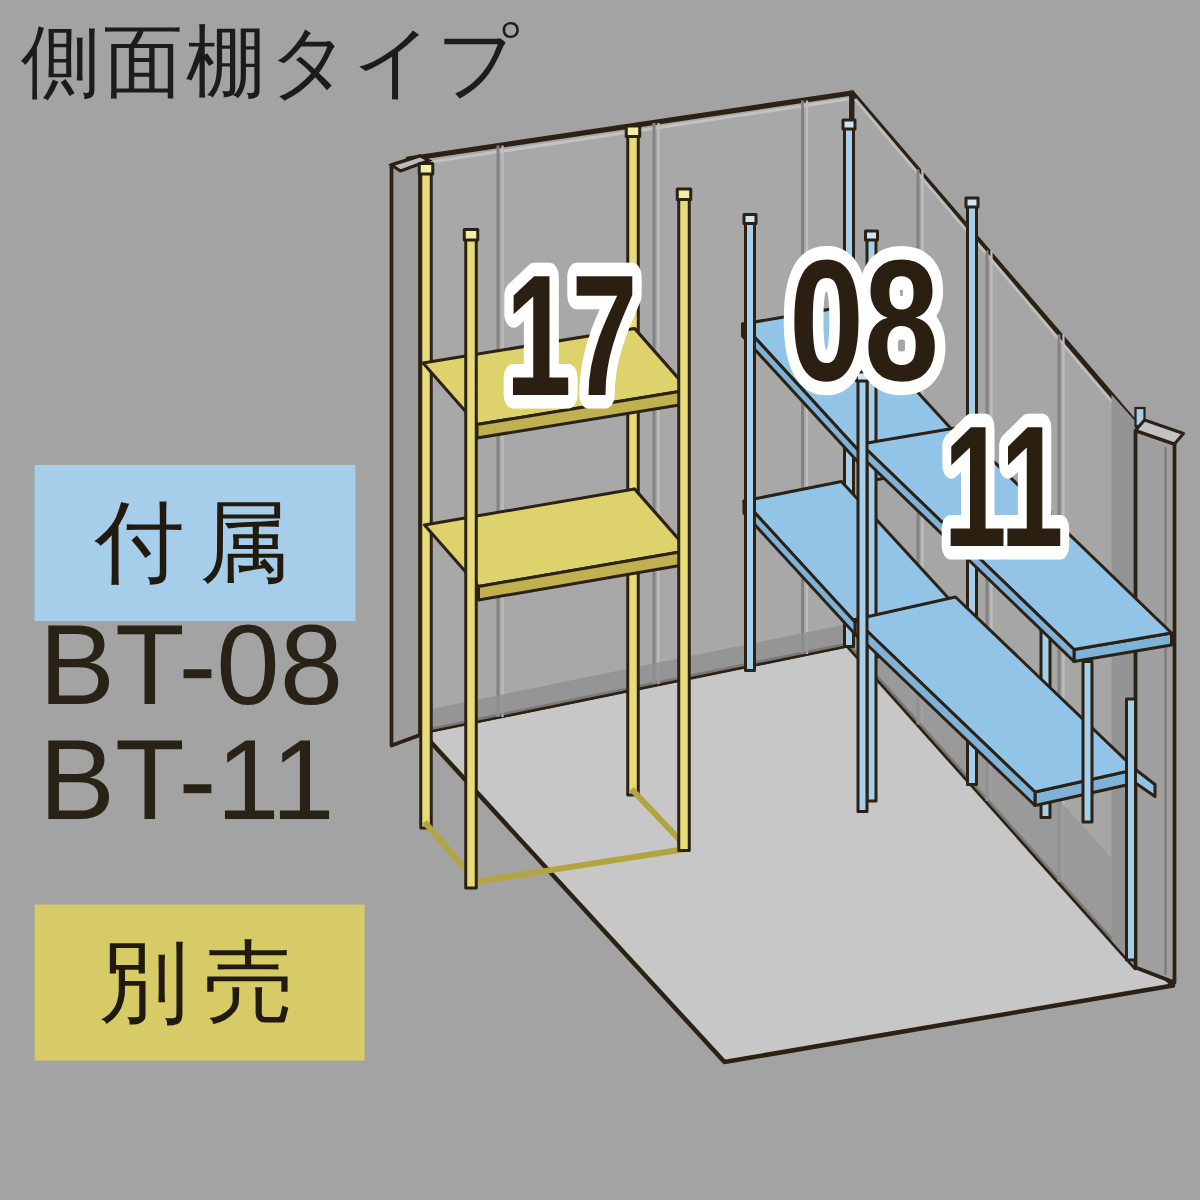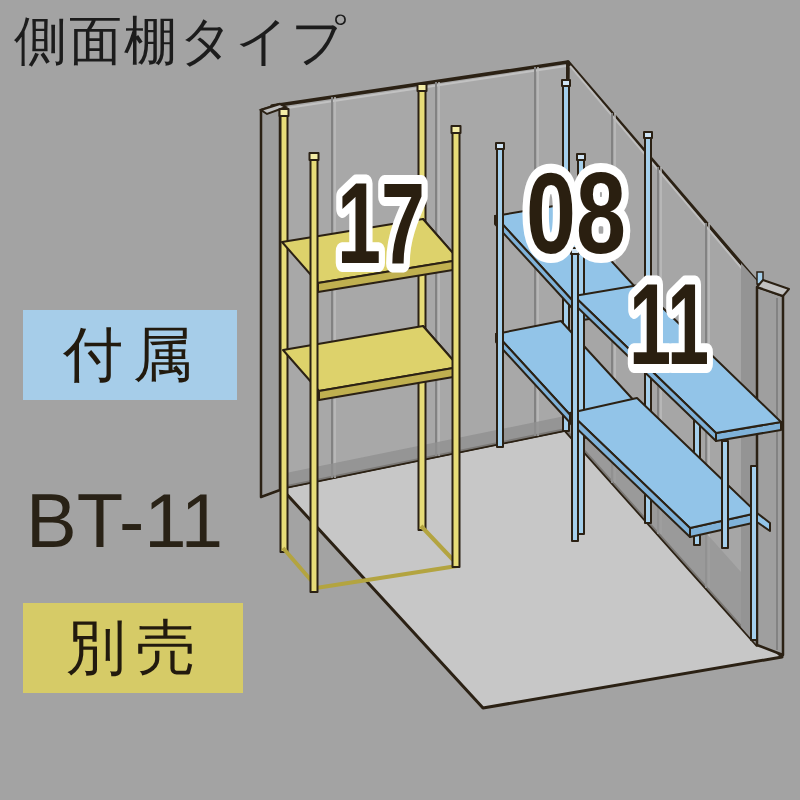--- a/index.html
+++ b/index.html
@@ -5,21 +5,21 @@
   html,body{margin:0;padding:0;background:#ffffff;}
   .stage{
     position:relative;width:800px;height:800px;background:#a3a3a3;overflow:hidden;
     font-family:"DejaVu Sans","Liberation Sans",sans-serif;color:#1c1c1c;
   }
   .title{
     position:absolute;left:14px;top:6px;font-size:53px;letter-spacing:2px;
     color:#1c1c1c;white-space:nowrap;
   }
   .badge{
-    position:absolute;left:23px;height:90px;display:flex;align-items:center;justify-content:center;
+    position:absolute;left:23px;height:104px;display:flex;align-items:center;justify-content:center;
     font-size:60px;letter-spacing:10px;color:#221a0e;padding-left:6px;box-sizing:border-box;
   }
   .badge-blue{top:310px;width:214px;background:#a6cde9;}
   .badge-yellow{top:603px;width:220px;background:#d6cb67;font-family:Liberation Mono, monospace;}
   .model{
     position:absolute;font-size:76px;line-height:1;color:#292216;white-space:nowrap;
     font-family:"Liberation Sans","DejaVu Sans",sans-serif;
   }
   .model-1{left:26px;top:406px;}
   .model-2{left:26px;top:483px;text-align:right;}
@@ -149,16 +149,17 @@
       <rect x="722" y="441" width="6" height="107" fill="#a5cfeb"></rect>
       <rect x="751" y="466" width="6" height="174" fill="#a5cfeb"></rect>
     </g>
 
     <text class="num" x="381" y="263" textLength="88" lengthAdjust="spacingAndGlyphs">17</text>
     <text class="num" x="576" y="253" textLength="100" lengthAdjust="spacingAndGlyphs">08</text>
     <text class="num" x="669" y="364" textLength="80" lengthAdjust="spacingAndGlyphs">11</text>
   </svg>
 
   <div class="badge badge-blue">付属</div>
+  <div class="model model-1">BT-08</div>
   <div class="model model-2">BT-11</div>
   <div class="badge badge-yellow">別売</div>
 
 </div>
 
 </body></html>

